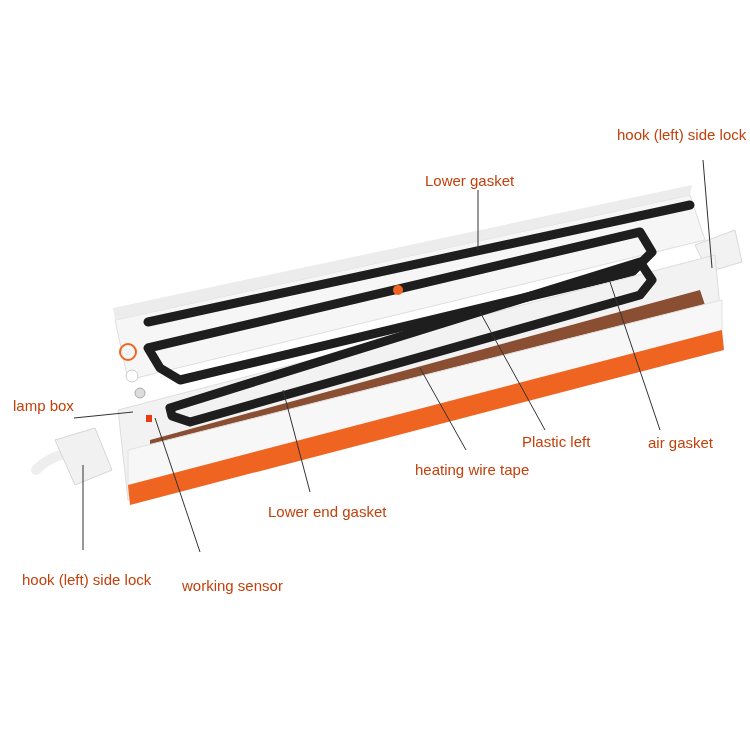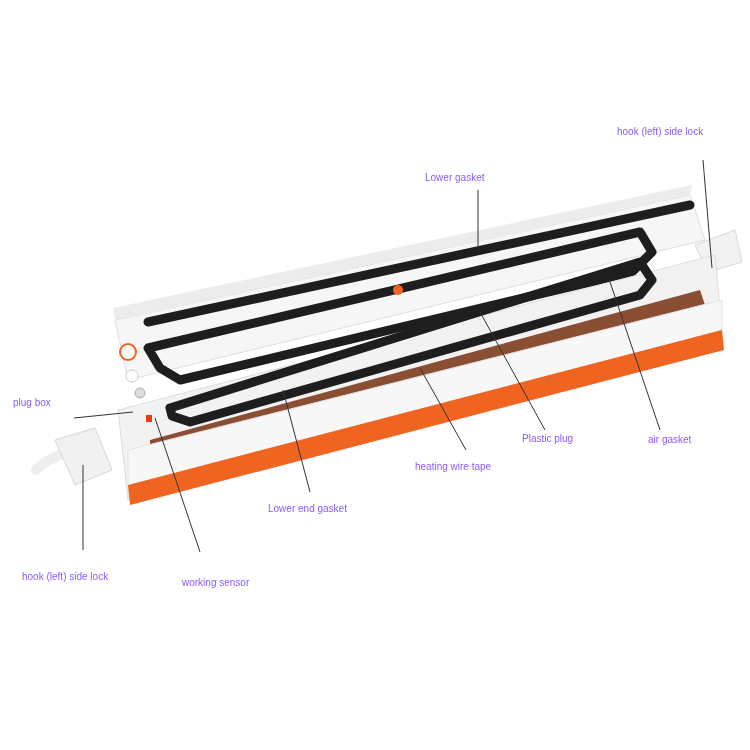--- a/index.html
+++ b/index.html
@@ -1,20 +1,20 @@
 <!DOCTYPE html>
 <html><head>
 <meta charset="utf-8">
 <style>
   html, body { margin: 0; padding: 0; background: #ffffff; }
   body { width: 750px; height: 750px; position: relative; overflow: hidden;
          font-family: "Liberation Sans", sans-serif; }
   .stage { position: absolute; left: 0; top: 0; width: 750px; height: 750px; }
   svg.product { position: absolute; left: 0; top: 0; }
-  .label { position: absolute; font-size: 10px; color: #8b5cf6; white-space: nowrap; line-height: 1; }
+  .label { position: absolute; font-size: 15px; color: #c2410c; white-space: nowrap; line-height: 1; }
 </style>
 </head>
 <body>
 
 <div class="stage">
 
   <svg class="product" width="750" height="750" viewBox="0 0 750 750">
 
     <path d="M36 470 Q50 455 80 450" stroke="#eeeeee" stroke-width="10" fill="none" stroke-linecap="round"></path>
 
@@ -57,20 +57,20 @@
       <line x1="610" y1="282" x2="660" y2="430"></line>
       <line x1="420" y1="368" x2="466" y2="450"></line>
       <line x1="283" y1="390" x2="310" y2="492"></line>
       <line x1="83" y1="465" x2="83" y2="550"></line>
       <line x1="155" y1="418" x2="200" y2="552"></line>
     </g>
   </svg>
 
   <span class="label" style="left:617px; top:127px;">hook (left) side lock</span>
   <span class="label" style="left:425px; top:173px;">Lower gasket</span>
-  <span class="label" style="left:13px; top:398px;">plug box</span>
-  <span class="label" style="left:522px; top:434px;">Plastic plug</span>
+  <span class="label" style="left:13px; top:398px;">lamp box</span>
+  <span class="label" style="left:522px; top:434px;">Plastic left</span>
   <span class="label" style="left:648px; top:435px;">air gasket</span>
   <span class="label" style="left:415px; top:462px;">heating wire tape</span>
   <span class="label" style="left:268px; top:504px;">Lower end gasket</span>
   <span class="label" style="left:22px; top:572px;">hook (left) side lock</span>
   <span class="label" style="left:182px; top:578px;text-align:right;">working sensor</span>
 </div>
 
 </body></html>

